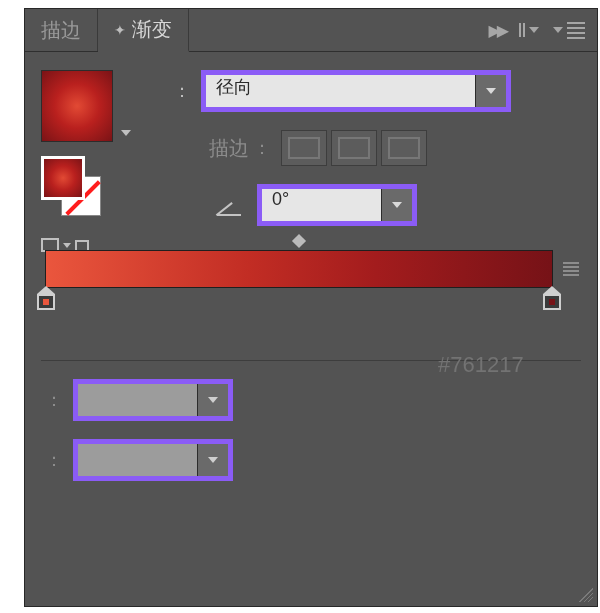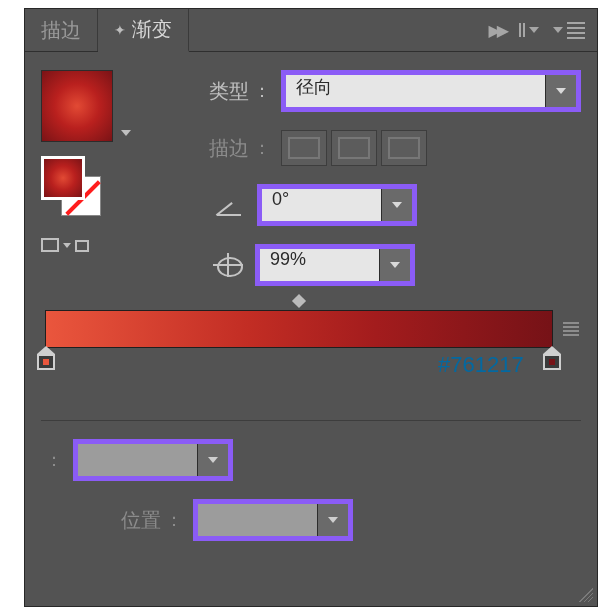--- a/index.html
+++ b/index.html
@@ -57,21 +57,21 @@
   .grad-bar{height:36px;border:1px solid #1f1f1f;background:linear-gradient(to right,#ea563d 0%,#c22d24 40%,#a31c1d 65%,#761217 100%)}
   .stop{position:absolute;top:36px;width:18px}
   .stop .house{width:14px;height:12px;border:2px solid #cfcfcf;background:#3a3a3a;margin:0 auto;display:flex;align-items:center;justify-content:center}
   .stop .house .chip{width:6px;height:6px}
   .stop .roof{width:0;height:0;border-left:9px solid transparent;border-right:9px solid transparent;border-bottom:8px solid #cfcfcf;margin:0 auto}
   .stop.left{left:-8px}
   .stop.right{right:-8px}
   .grad-trash{position:absolute;right:-2px;top:10px;width:16px;height:18px}
   .grad-trash span{display:block;height:2px;background:#8d8d8d;margin:2px 0}
   
-  .anno{position:absolute;color:#0369a1;font-size:22px;font-family:Arial,sans-serif;font-weight:500;pointer-events:none}
+  .anno{position:absolute;color:#737373;font-size:22px;font-family:Arial,sans-serif;font-weight:500;pointer-events:none}
   
   .bottom-group{margin-top:72px;border-top:1px solid #3d3d3d;padding-top:18px}
   .disabled-lbl{color:#8c8c8c}
   .resize-grip{position:absolute;right:4px;bottom:4px;width:14px;height:14px;background:
      linear-gradient(135deg,transparent 0 50%,#7a7a7a 50% 55%,transparent 55% 65%,#7a7a7a 65% 70%,transparent 70% 80%,#7a7a7a 80% 85%,transparent 85%)}
 </style>
 </head>
 <body>
 
 <div class="window">
@@ -118,21 +118,20 @@
         <div class="arrange-ico">
           <span class="sq"></span>
           <span class="caret"></span>
           <span class="sq small" style="align-self:flex-end"></span>
         </div>
       </div>
 
       <div class="form">
 
         <div class="row">
-          <span class="lbl">类型</span>
           <span class="colon">：</span>
           <div class="select">
             <span class="seltxt">径向</span>
             <span class="selbtn">
                 <span class="tri" style="border-top-color:#d9d9d9"></span>
               </span>
           </div>
         </div>
 
         <div class="row">
@@ -148,33 +147,20 @@
         <div class="row">
           <div class="angle-ico"></div>
           <div class="select small-select">
             <span class="seltxt">0°</span>
             <span class="selbtn">
                 <span class="tri" style="border-top-color:#d9d9d9"></span>
               </span>
           </div>
         </div>
 
-        <div class="row">
-          <div class="aspect-ico">
-            <span class="el"></span>
-              <span class="h"></span>
-              <span class="v"></span>
-          </div>
-          <div class="select small-select">
-            <span class="seltxt">99%</span>
-            <span class="selbtn">
-                <span class="tri" style="border-top-color:#d9d9d9"></span>
-              </span>
-          </div>
-        </div>
 
       </div>
 
       <div class="grad-area" style="margin-left:4px;margin-right:28px">
         <div class="grad-top-diamond"></div>
         <div class="grad-bar"></div>
         <div class="grad-trash" style="right:-26px">
             <span></span>
             <span></span>
             <span></span>
@@ -199,21 +185,20 @@
         <div class="row">
           <span class="colon disabled-lbl">：</span>
           <div class="select small-select disabled">
             <span class="seltxt"></span>
             <span class="selbtn">
                 <span class="tri" style="border-top-color:#cfcfcf"></span>
               </span>
           </div>
         </div>
         <div class="row" style="margin-bottom:4px">
-          <span class="lbl disabled-lbl" style="width:120px">位置</span>
           <span class="colon disabled-lbl">：</span>
           <div class="select small-select disabled">
             <span class="seltxt"></span>
             <span class="selbtn">
                 <span class="tri" style="border-top-color:#cfcfcf"></span>
               </span>
           </div>
         </div>
       </div>
 

